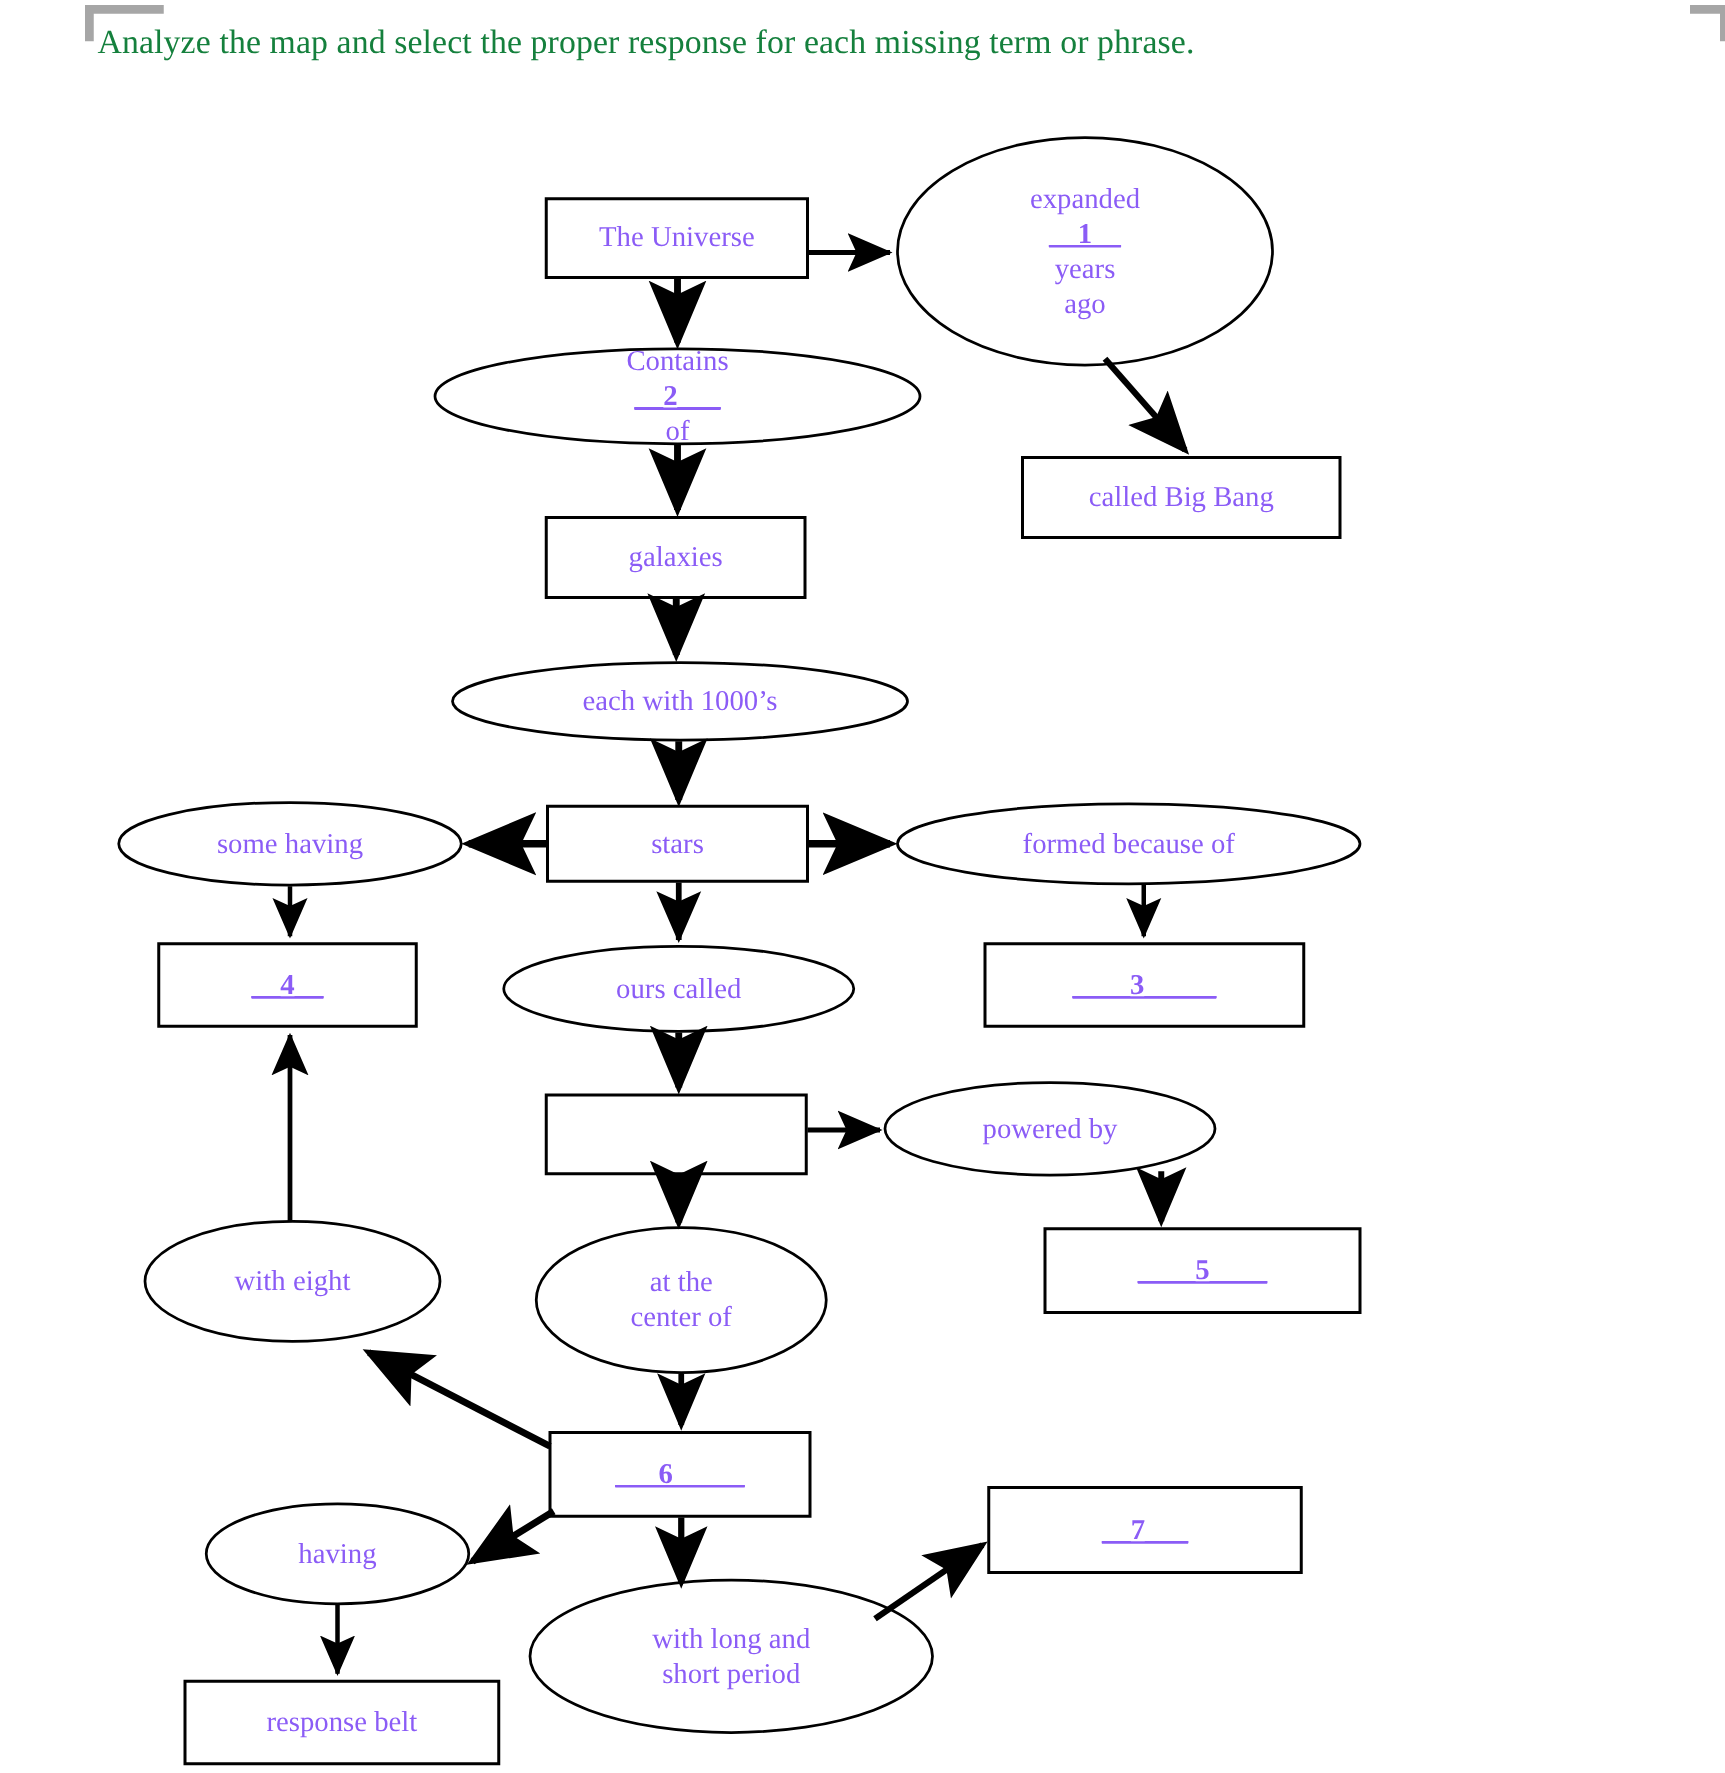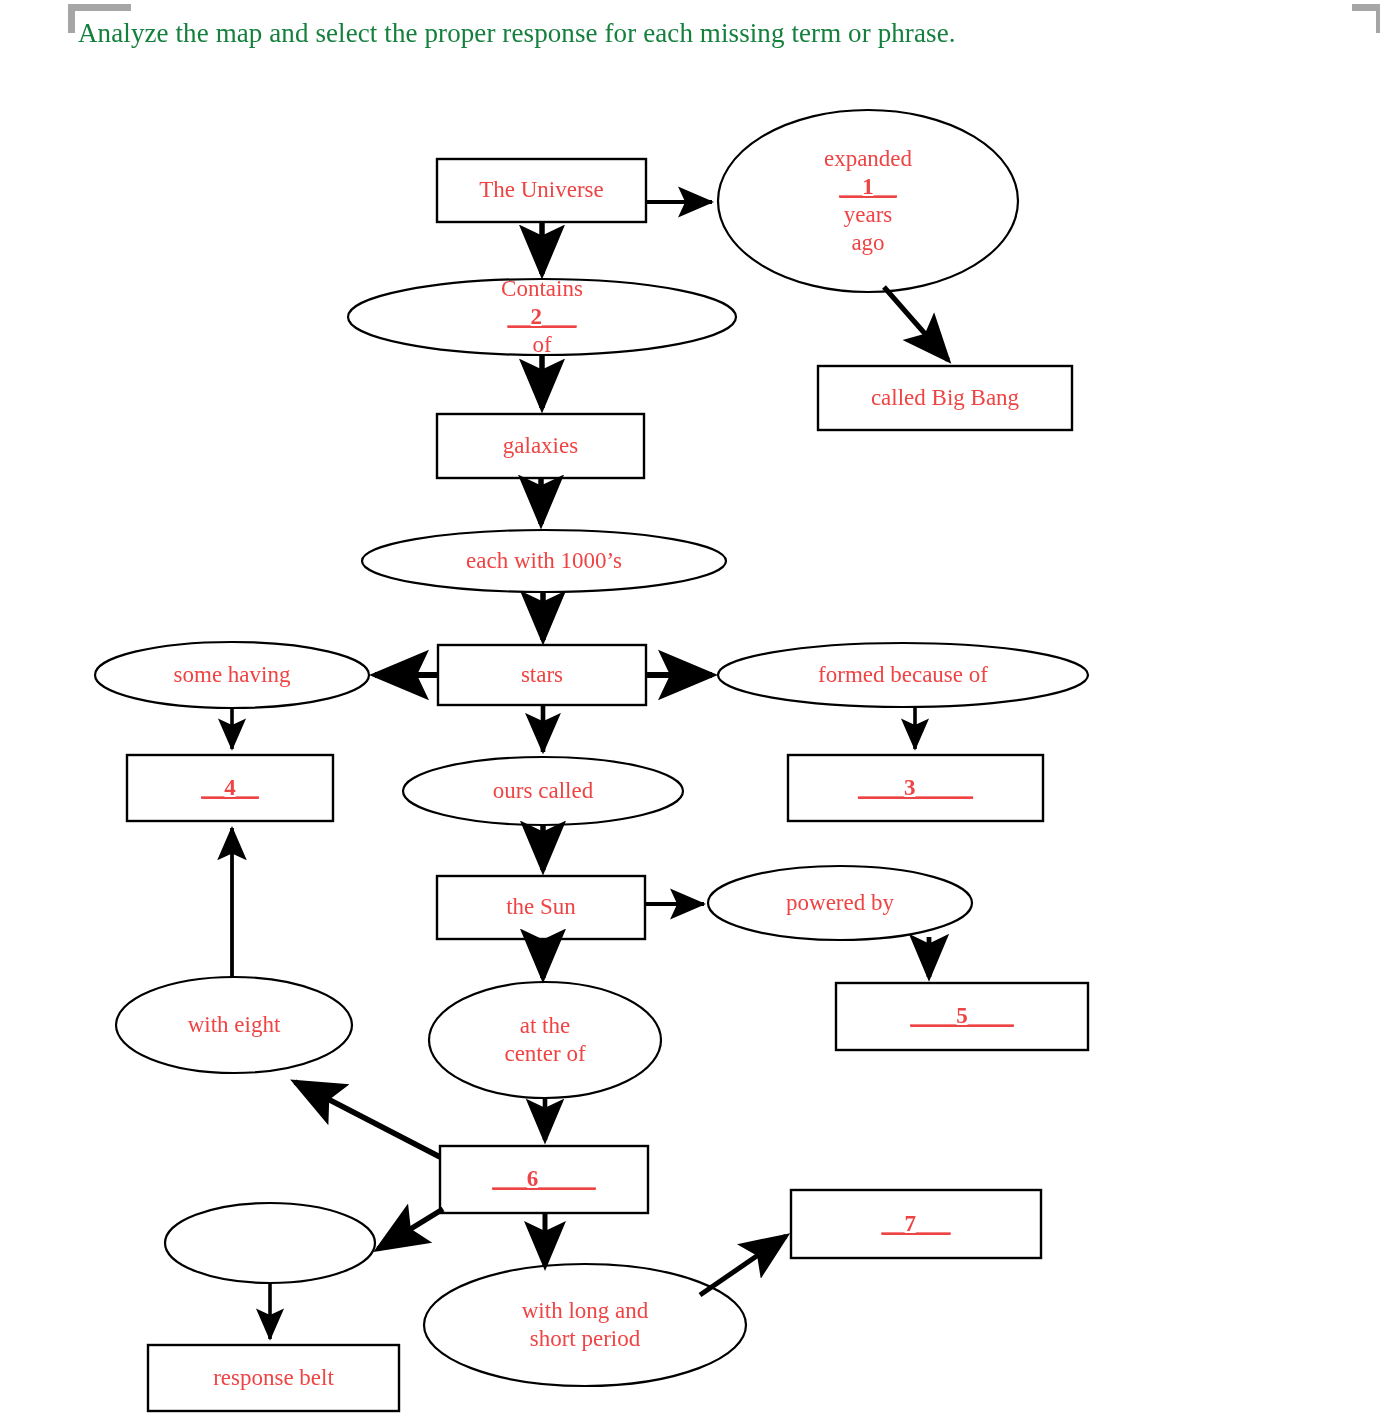--- a/index.html
+++ b/index.html
@@ -26,21 +26,21 @@
   }
 
   
   svg#wires { position:absolute; left:0; top:0; width:1380px; height:1418px; }
 
   
   .node {
     position:absolute;
     display:flex; align-items:center; justify-content:center;
     text-align:center;
-    font-size:23px; color:#ef4444;
+    font-size:23px; color:#8b5cf6;
     line-height:1.22;
     box-sizing:border-box;
     pointer-events:auto;
   }
   .node span { display:block; }
   .blank { font-weight:bold; }
   .u { text-decoration:underline; }
 </style>
 </head>
 <body>
@@ -168,23 +168,20 @@
   </div>
 
   <div class="node" style="left:788px; top:755px; width:255px; height:66px;">
     <span class="blank u">____3_____</span>
   </div>
 
   <div class="node" style="left:403px; top:757px; width:280px; height:68px;">
     <span>ours called</span>
   </div>
 
-  <div class="node" style="left:437px; top:876px; width:208px; height:63px;">
-    <span>the Sun</span>
-  </div>
 
   <div class="node" style="left:708px; top:866px; width:264px; height:74px;">
     <span>powered by</span>
   </div>
 
   <div class="node" style="left:836px; top:983px; width:252px; height:67px;justify-content:center;">
     <span class="blank u">____5____</span>
   </div>
 
   <div class="node" style="left:429px; top:982px; width:232px; height:116px; flex-direction:column;">
@@ -193,20 +190,23 @@
   </div>
 
   <div class="node" style="left:116px; top:977px; width:236px; height:96px;">
     <span>with eight</span>
   </div>
 
   <div class="node" style="left:440px; top:1146px; width:208px; height:67px;">
     <span class="blank u">___6_____</span>
   </div>
 
+  <div class="node" style="left:165px; top:1203px; width:210px; height:80px;">
+    <span>having</span>
+  </div>
 
   <div class="node" style="left:148px; top:1345px; width:251px; height:66px;">
     <span>response belt</span>
   </div>
 
   <div class="node" style="left:424px; top:1264px; width:322px; height:122px; flex-direction:column;">
     <span>with long and</span>
     <span>short period</span>
   </div>
 

